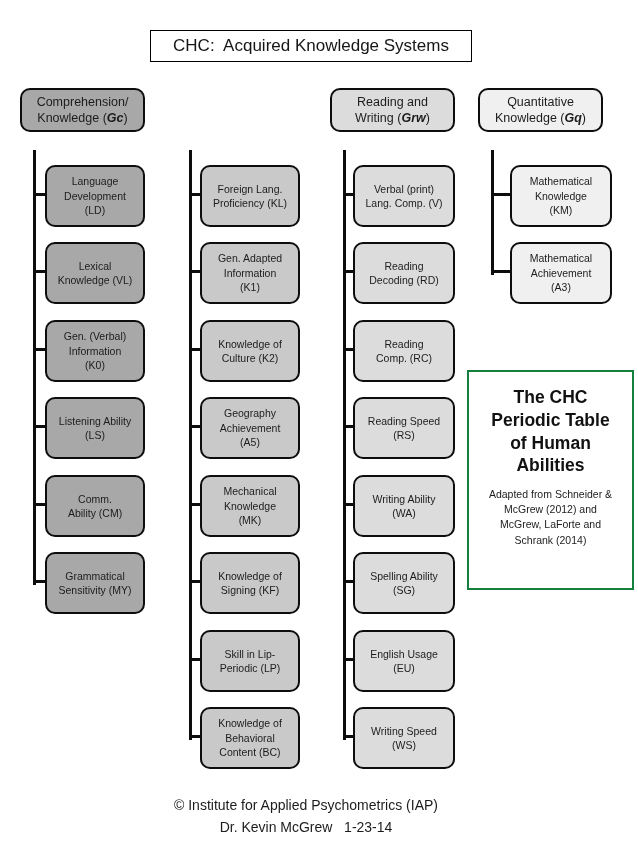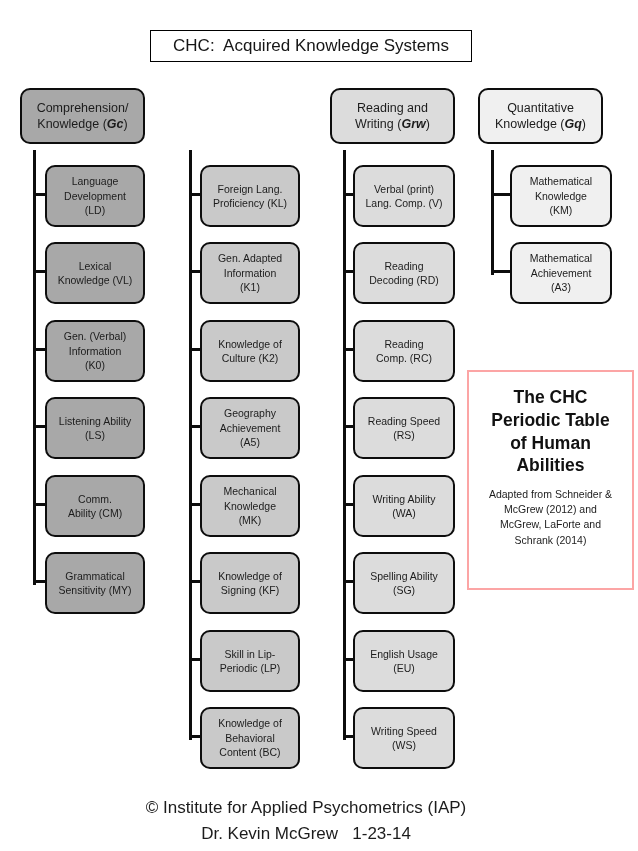--- a/index.html
+++ b/index.html
@@ -35,21 +35,21 @@
   .c2 { --cl: 353px; --cw: 102px; --v: 343px; --bg: #dcdcdc; }
   .c3 { --cl: 510px; --cw: 102px; --v: 491px; --bg: #f0f0f0; }
 
   
   .r0 { --t: 165px; } .r1 { --t: 242px; } .r2 { --t: 320px; } .r3 { --t: 397px; }
   .r4 { --t: 475px; } .r5 { --t: 552px; } .r6 { --t: 630px; } .r7 { --t: 707px; }
 
   
   .hdr {
     position: absolute;
-    top: 88px; height: 56px; width: 125px;
+    top: 88px; height: 44px; width: 125px;
     background: var(--bg);
     border: 2.5px solid #0d0d0d;
     border-radius: 10px;
     box-sizing: border-box;
     display: flex; align-items: center; justify-content: center;
     text-align: center;
     z-index: 2;
   }
   .hdr.c0 { left: 20px; } .hdr.c1 { left: 176px; }
   .hdr.c2 { left: 330px; } .hdr.c3 { left: 478px; }
@@ -97,21 +97,21 @@
     width: calc(var(--cl) - var(--v));
     top: calc(var(--t) + 28px);
     z-index: 1;
   }
 
   
   .info-box {
     position: absolute;
     left: 467px; top: 370px;
     width: 167px; height: 220px;
-    border: 2px solid #fca5a5;
+    border: 2px solid #15803d;
     box-sizing: border-box;
     background: #fff;
     text-align: center;
     padding: 14px 17px 0 17px;
   }
   .info-title {
     font-size: 17.5px;
     font-weight: bold;
     line-height: 1.3;
     white-space: pre-line;
@@ -124,21 +124,21 @@
     white-space: pre-line;
     color: #1c1c1c;
   }
 
   
   .footer {
     position: absolute;
     left: 0; top: 795px;
     width: 612px;
     text-align: center;
-    font-size: 17px;
+    font-size: 14px;
     line-height: 1.55;
     color: #1c1c1c;
   }
   .footer .l2 { white-space: pre; }
 </style>
 </head>
 <body>
 
 <div class="canvas">
 

